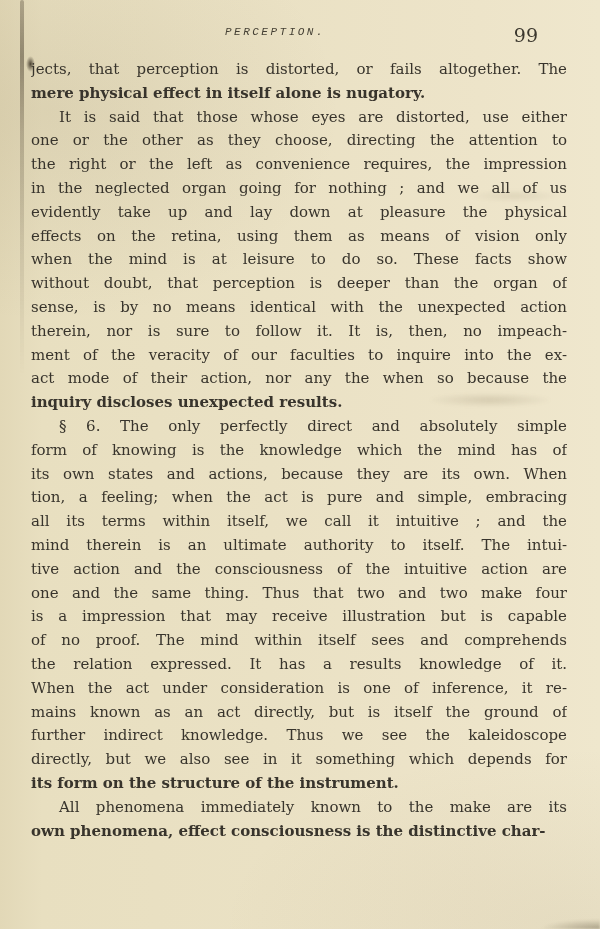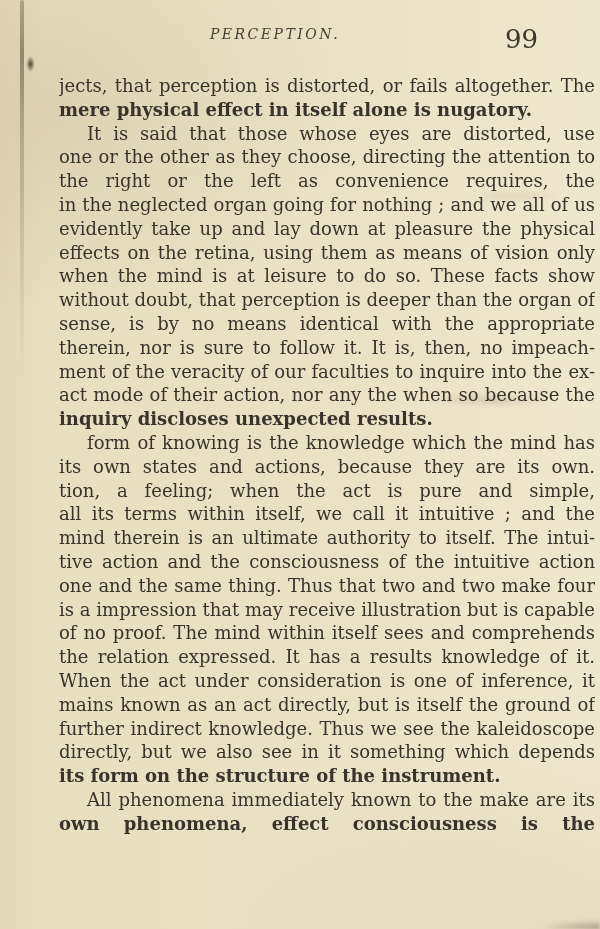--- a/index.html
+++ b/index.html
@@ -78,41 +78,41 @@
     top: 26px;
     left: 0;
     width: 100%;
     height: 24px;
   }
   .running-title {
     position: absolute;
     left: 50%;
     transform: translateX(-50%) translateX(-25px);
     font-style: italic;
-    font-size: 14px;
+    font-size: 11px;
     letter-spacing: 2.5px;
     color: #454034;
     white-space: nowrap;
+    font-family: Liberation Mono, monospace;
   }
   .page-number {
     position: absolute;
     right: 62px;
     top: -2px;
-    font-size: 26px;
+    font-size: 19px;
     color: #3a362d;
   }
   
   .body-text {
     position: absolute;
-    top: 74px;
+    top: 58px;
     left: 31px;
     width: 536px;
-    font-size: 18px;
+    font-size: 15px;
     color: var(--ink, #38342c);
-    margin-left: 28px;
   }
   .line {
     height: 23.8px;
     line-height: 23.8px;
     text-align: justify;
     text-align-last: justify;
     -moz-text-align-last: justify;
     overflow: hidden;
     white-space: normal;
   }
@@ -147,27 +147,28 @@
       </div>
       <div class="para indent">
         <div class="line">It is said that those whose eyes are distorted, use either</div>
         <div class="line">one or the other as they choose, directing the attention to</div>
         <div class="line">the right or the left as convenience requires, the impression</div>
         <div class="line">in the neglected organ going for nothing ; and we all of us</div>
         <div class="line">evidently take up and lay down at pleasure the physical</div>
         <div class="line">effects on the retina, using them as means of vision only</div>
         <div class="line">when the mind is at leisure to do so. These facts show</div>
         <div class="line">without doubt, that perception is deeper than the organ of</div>
-        <div class="line">sense, is by no means identical with the appropriate action</div>
+        <div class="line">sense, is by no means identical with the unexpected action</div>
         <div class="line">therein, nor is sure to follow it. It is, then, no impeach-</div>
         <div class="line">ment of the veracity of our faculties to inquire into the ex-</div>
         <div class="line">act mode of their action, nor any the when so because the</div>
         <div class="line last">inquiry discloses unexpected results.</div>
       </div>
       <div class="para indent">
+        <div class="line">§ 6. The only perfectly direct and absolutely simple</div>
         <div class="line">form of knowing is the knowledge which the mind has of</div>
         <div class="line">its own states and actions, because they are its own. When</div>
         <div class="line">tion, a feeling; when the act is pure and simple, embracing</div>
         <div class="line">all its terms within itself, we call it intuitive ; and the</div>
         <div class="line">mind therein is an ultimate authority to itself. The intui-</div>
         <div class="line">tive action and the consciousness of the intuitive action are</div>
         <div class="line">one and the same thing. Thus that two and two make four</div>
         <div class="line">is a impression that may receive illustration but is capable</div>
         <div class="line">of no proof. The mind within itself sees and comprehends</div>
         <div class="line">the relation expressed. It has a results knowledge of it.</div>

